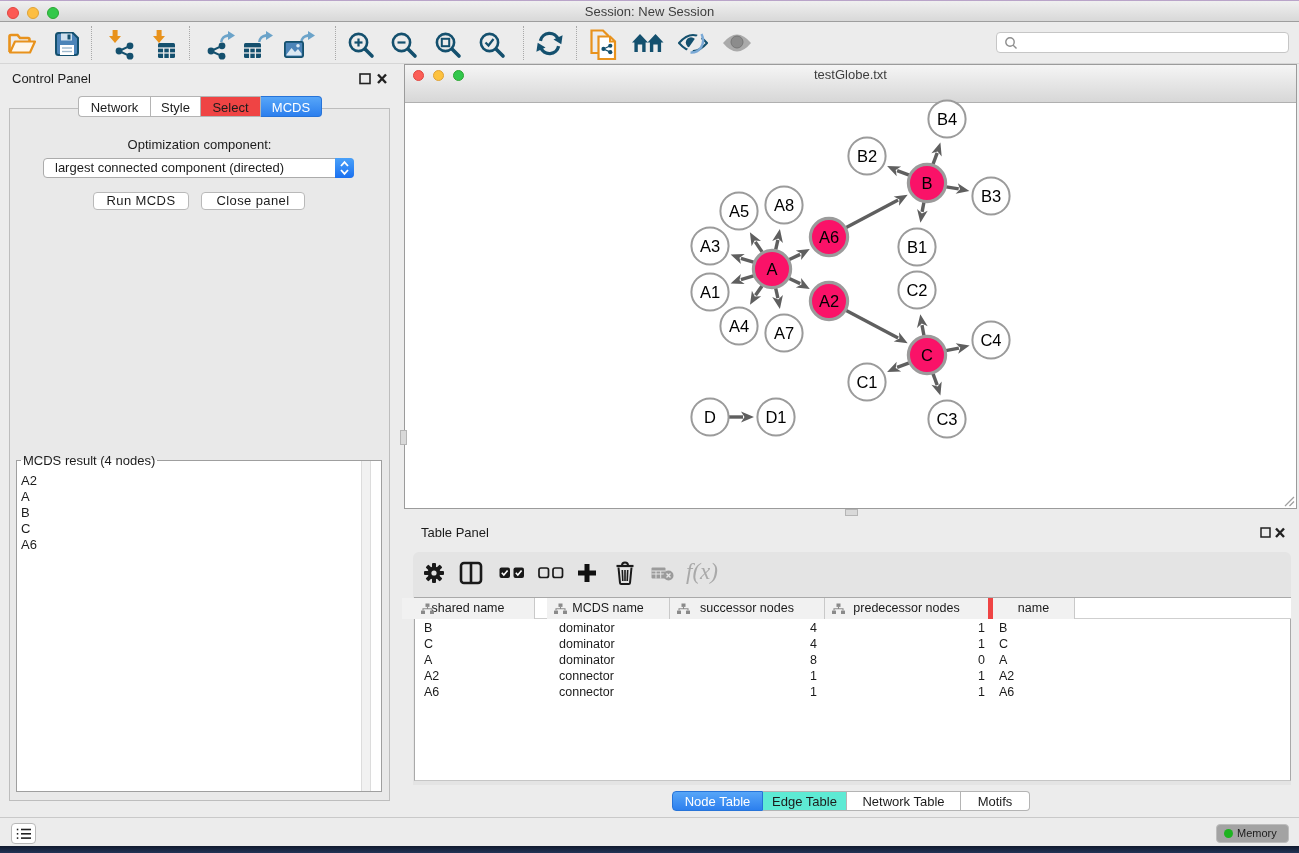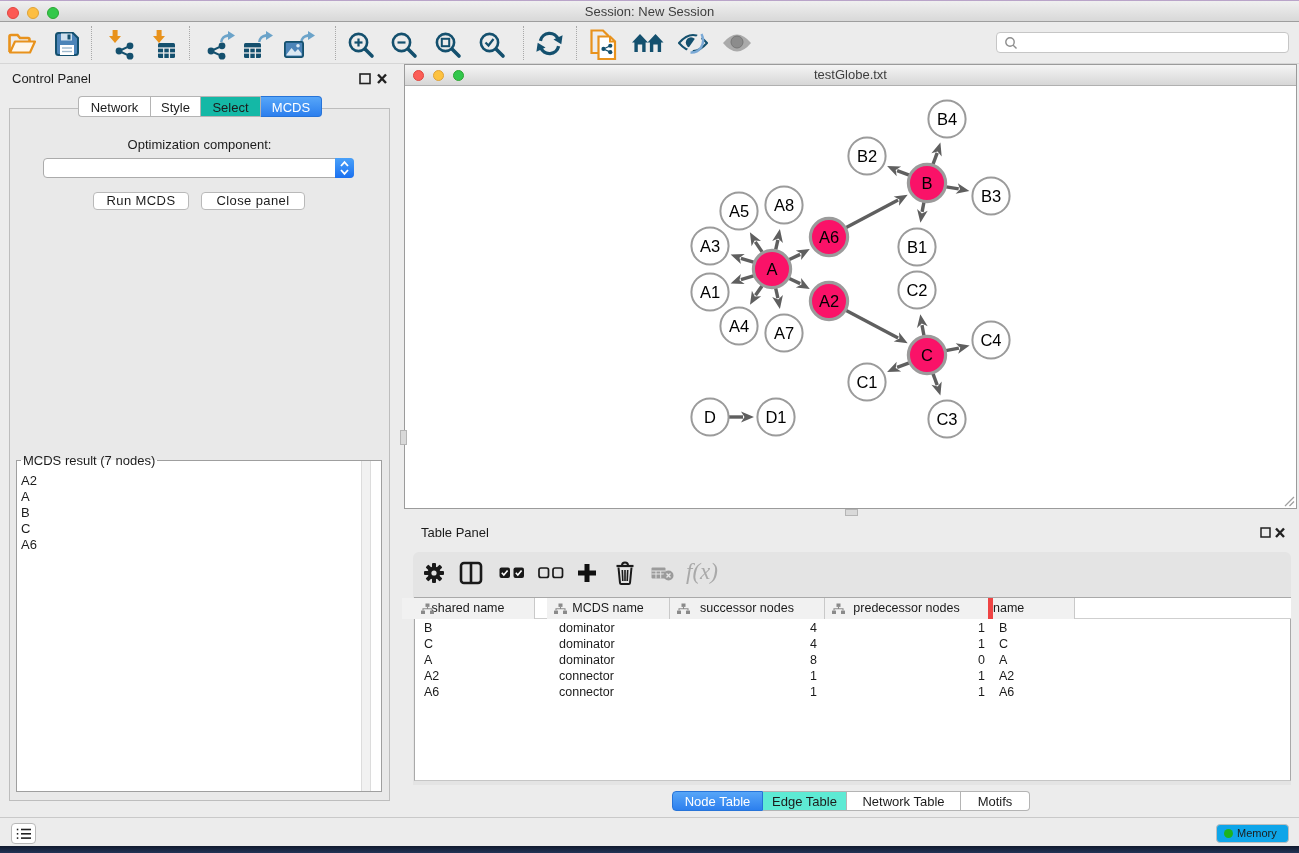--- a/index.html
+++ b/index.html
@@ -182,43 +182,44 @@
 <div class="abs" style="left:12px;top:71px;font-size:13px;color:#1c1c1c">Control Panel</div>
 <svg class="abs" style="left:359px;top:73px" width="30" height="12">
     <rect x="1" y="1" width="10" height="9.5" fill="none" stroke="#222" stroke-width="1.6"></rect>
     <path d="M19 1.5 L27 10 M27 1.5 L19 10" stroke="#222" stroke-width="2.4"></path>
   </svg>
 <div class="abs" style="left:9px;top:108px;width:381px;height:693px;background:#e9e9e9;border:1px solid #bdbdbd"></div>
 
 <div class="abs" style="left:78px;top:96px;height:21px;display:flex;font-size:13px;color:#1c1c1c;text-align:center;line-height:21px">
   <div style="width:72px;background:#fff;border:1px solid #b4b4b4;border-right:none;border-radius:4px 0 0 4px">Network</div>
   <div style="width:50px;background:#fff;border:1px solid #b4b4b4;border-right:none">Style</div>
-  <div style="width:61px;background:#14b8a6;border:1px solid #b4b4b4">Select</div>
+  <div style="width:61px;background:#ef4444;border:1px solid #b4b4b4">Select</div>
   <div style="width:61px;background:linear-gradient(#57a6f8,#2c7fee);border:1px solid #2673d8;border-left:none;border-radius:0 4px 4px 0;color:#fff">MCDS</div>
 </div>
 <div class="abs" style="left:9px;top:137px;width:381px;text-align:center;font-size:13px;color:#1c1c1c">Optimization component:</div>
 
 <div class="abs" style="left:43px;top:158px;width:311px;height:20px;background:#fff;border:1px solid #ababab;border-radius:4px">
+  <div style="font-size:13px;color:#1c1c1c;line-height:18px;padding-left:11px">largest connected component (directed)</div>
   <div class="abs" style="right:-1px;top:-1px;width:19px;height:20px;background:linear-gradient(#4aa1f9,#1a70f0);border-radius:0 4px 4px 0">
     <svg width="19" height="20">
         <path d="M6 8 L9.5 4.2 L13 8" fill="none" stroke="#fff" stroke-width="1.8"></path>
         <path d="M6 12 L9.5 15.8 L13 12" fill="none" stroke="#fff" stroke-width="1.8"></path>
       </svg>
   </div>
 </div>
 <div class="abs" style="left:93px;top:192px;width:96px;height:18px;background:#fff;border:1px solid #b9b9b9;border-radius:4px;font-size:13px;color:#1c1c1c;text-align:center;line-height:16px;letter-spacing:.4px">Run MCDS</div>
 <div class="abs" style="left:201px;top:192px;width:104px;height:18px;background:#fff;border:1px solid #b9b9b9;border-radius:4px;font-size:13px;color:#1c1c1c;text-align:center;line-height:16px;letter-spacing:.4px">Close panel</div>
 
 <div class="abs" style="left:16px;top:460px;width:366px;height:332px;background:#fff;border:1px solid #9f9f9f"></div>
 <div class="abs" style="left:361px;top:461px;width:10px;height:330px;background:#f1f1f1;border-left:1px solid #dcdcdc;border-right:1px solid #dcdcdc"></div>
-<div class="abs" style="left:21px;top:453px;font-size:13px;color:#1c1c1c;background:linear-gradient(#e9e9e9 50%,#ffffff 50%);padding:0 2px">MCDS result (7 nodes)</div>
+<div class="abs" style="left:21px;top:453px;font-size:13px;color:#1c1c1c;background:linear-gradient(#e9e9e9 50%,#ffffff 50%);padding:0 2px">MCDS result (4 nodes)</div>
 <div class="abs" style="left:21px;top:473px;font-size:13px;color:#1c1c1c;line-height:16px">A2<br>A<br>B<br>C<br>A6</div>
 
 <div class="abs" style="left:404px;top:64px;width:893px;height:445px;background:#fff;border:1px solid #9b9b9b">
-  <div style="height:21px;background:linear-gradient(#f5f5f5,#d7d7d7);border-bottom:1px solid #b0b0b0;position:relative">
+  <div style="height:38px;background:linear-gradient(#f5f5f5,#d7d7d7);border-bottom:1px solid #b0b0b0;position:relative">
     <div class="tl" style="left:8px;top:5px;width:11px;height:11px;background:#fb5e57;border:0.5px solid #e2453f"></div>
     <div class="tl" style="left:28px;top:5px;width:11px;height:11px;background:#fdc23f;border:0.5px solid #e0a235"></div>
     <div class="tl" style="left:48px;top:5px;width:11px;height:11px;background:#32c74c;border:0.5px solid #2ca733"></div>
     <div style="text-align:center;font-size:13px;color:#3e3e3e;line-height:20px">testGlobe.txt</div>
   </div>
   <svg width="14" height="14" style="position:absolute;right:1px;bottom:1px">
       <path d="M13 4 L4 13 M13 8.5 L8.5 13 M13 13 l-0.1 0" stroke="#a0a0a0" stroke-width="1.3" fill="none"></path>
     </svg>
 </div>
 <svg style="position:absolute;left:405px;top:85px" width="891" height="424" viewBox="405 85 891 424" font-family="Liberation Sans, sans-serif">
@@ -404,21 +405,21 @@
   </svg>
 <div class="abs" style="left:825px;top:598px;width:168px;height:21px;background:#f1f1f1;border-right:5px solid #ef4444;font-size:12.5px;color:#1b1b1b;text-align:center;line-height:21px">predecessor nodes</div>
 <svg width="13" height="12" style="position:absolute;left:832px;top:603px">
     <g fill="#8a8a8a">
       <rect x="4.5" y="0.5" width="4" height="3.4"></rect>
       <rect x="0" y="7.6" width="4" height="3.4"></rect>
       <rect x="9" y="7.6" width="4" height="3.4"></rect>
     </g>
     <path d="M6.5 3.9 L6.5 5.8 M2 7.6 L2 5.8 L11 5.8 L11 7.6" stroke="#8a8a8a" stroke-width="1.1" fill="none"></path>
   </svg>
-<div class="abs" style="left:993px;top:598px;width:82px;height:21px;background:#f1f1f1;border-right:1px solid #c9c9c9;font-size:12.5px;color:#1b1b1b;line-height:21px">name</div>
+<div class="abs" style="left:993px;top:598px;width:82px;height:21px;background:#f1f1f1;border-right:1px solid #c9c9c9;font-size:12.5px;color:#1b1b1b;text-align:center;line-height:21px">name</div>
 <div class="abs" style="left:414px;top:620px;width:877px;height:16px;font-size:12.5px;color:#1b1b1b;line-height:16px">
 <span style="position:absolute;left:10px">B</span>
     <span style="position:absolute;left:145px">dominator</span>
 <span style="position:absolute;left:330px;width:73px;text-align:right">4</span>
 <span style="position:absolute;left:480px;width:91px;text-align:right">1</span>
 <span style="position:absolute;left:585px">B</span>
   </div>
 <div class="abs" style="left:414px;top:636px;width:877px;height:16px;font-size:12.5px;color:#1b1b1b;line-height:16px">
 <span style="position:absolute;left:10px">C</span>
     <span style="position:absolute;left:145px">dominator</span>
@@ -461,16 +462,16 @@
         <g stroke="#222" stroke-width="1.6">
           <line x1="0.8" y1="1.5" x2="2.3" y2="1.5"></line>
           <line x1="0.8" y1="5.8" x2="2.3" y2="5.8"></line>
           <line x1="0.8" y1="10.1" x2="2.3" y2="10.1"></line>
           <line x1="5" y1="1.5" x2="15" y2="1.5"></line>
           <line x1="5" y1="5.8" x2="15" y2="5.8"></line>
           <line x1="5" y1="10.1" x2="15" y2="10.1"></line>
         </g>
       </svg>
   </div>
-  <div class="abs" style="left:1216px;top:6px;width:73px;height:19px;background:#0ea5e9;border:1px solid #bdbdbd;border-radius:4px;font-size:11px;color:#1c1c1c;line-height:17px">
+  <div class="abs" style="left:1216px;top:6px;width:73px;height:19px;background:#a3a3a3;border:1px solid #bdbdbd;border-radius:4px;font-size:11px;color:#1c1c1c;line-height:17px">
     <span style="display:inline-block;width:9px;height:9px;border-radius:50%;background:#1db320;margin:0 4px 0 7px;vertical-align:-1px"></span>Memory</div>
 </div>
 <div class="abs" style="left:0;top:846px;width:1299px;height:7px;background:linear-gradient(#101a2e,#223356)"></div>
 
 </body></html>

